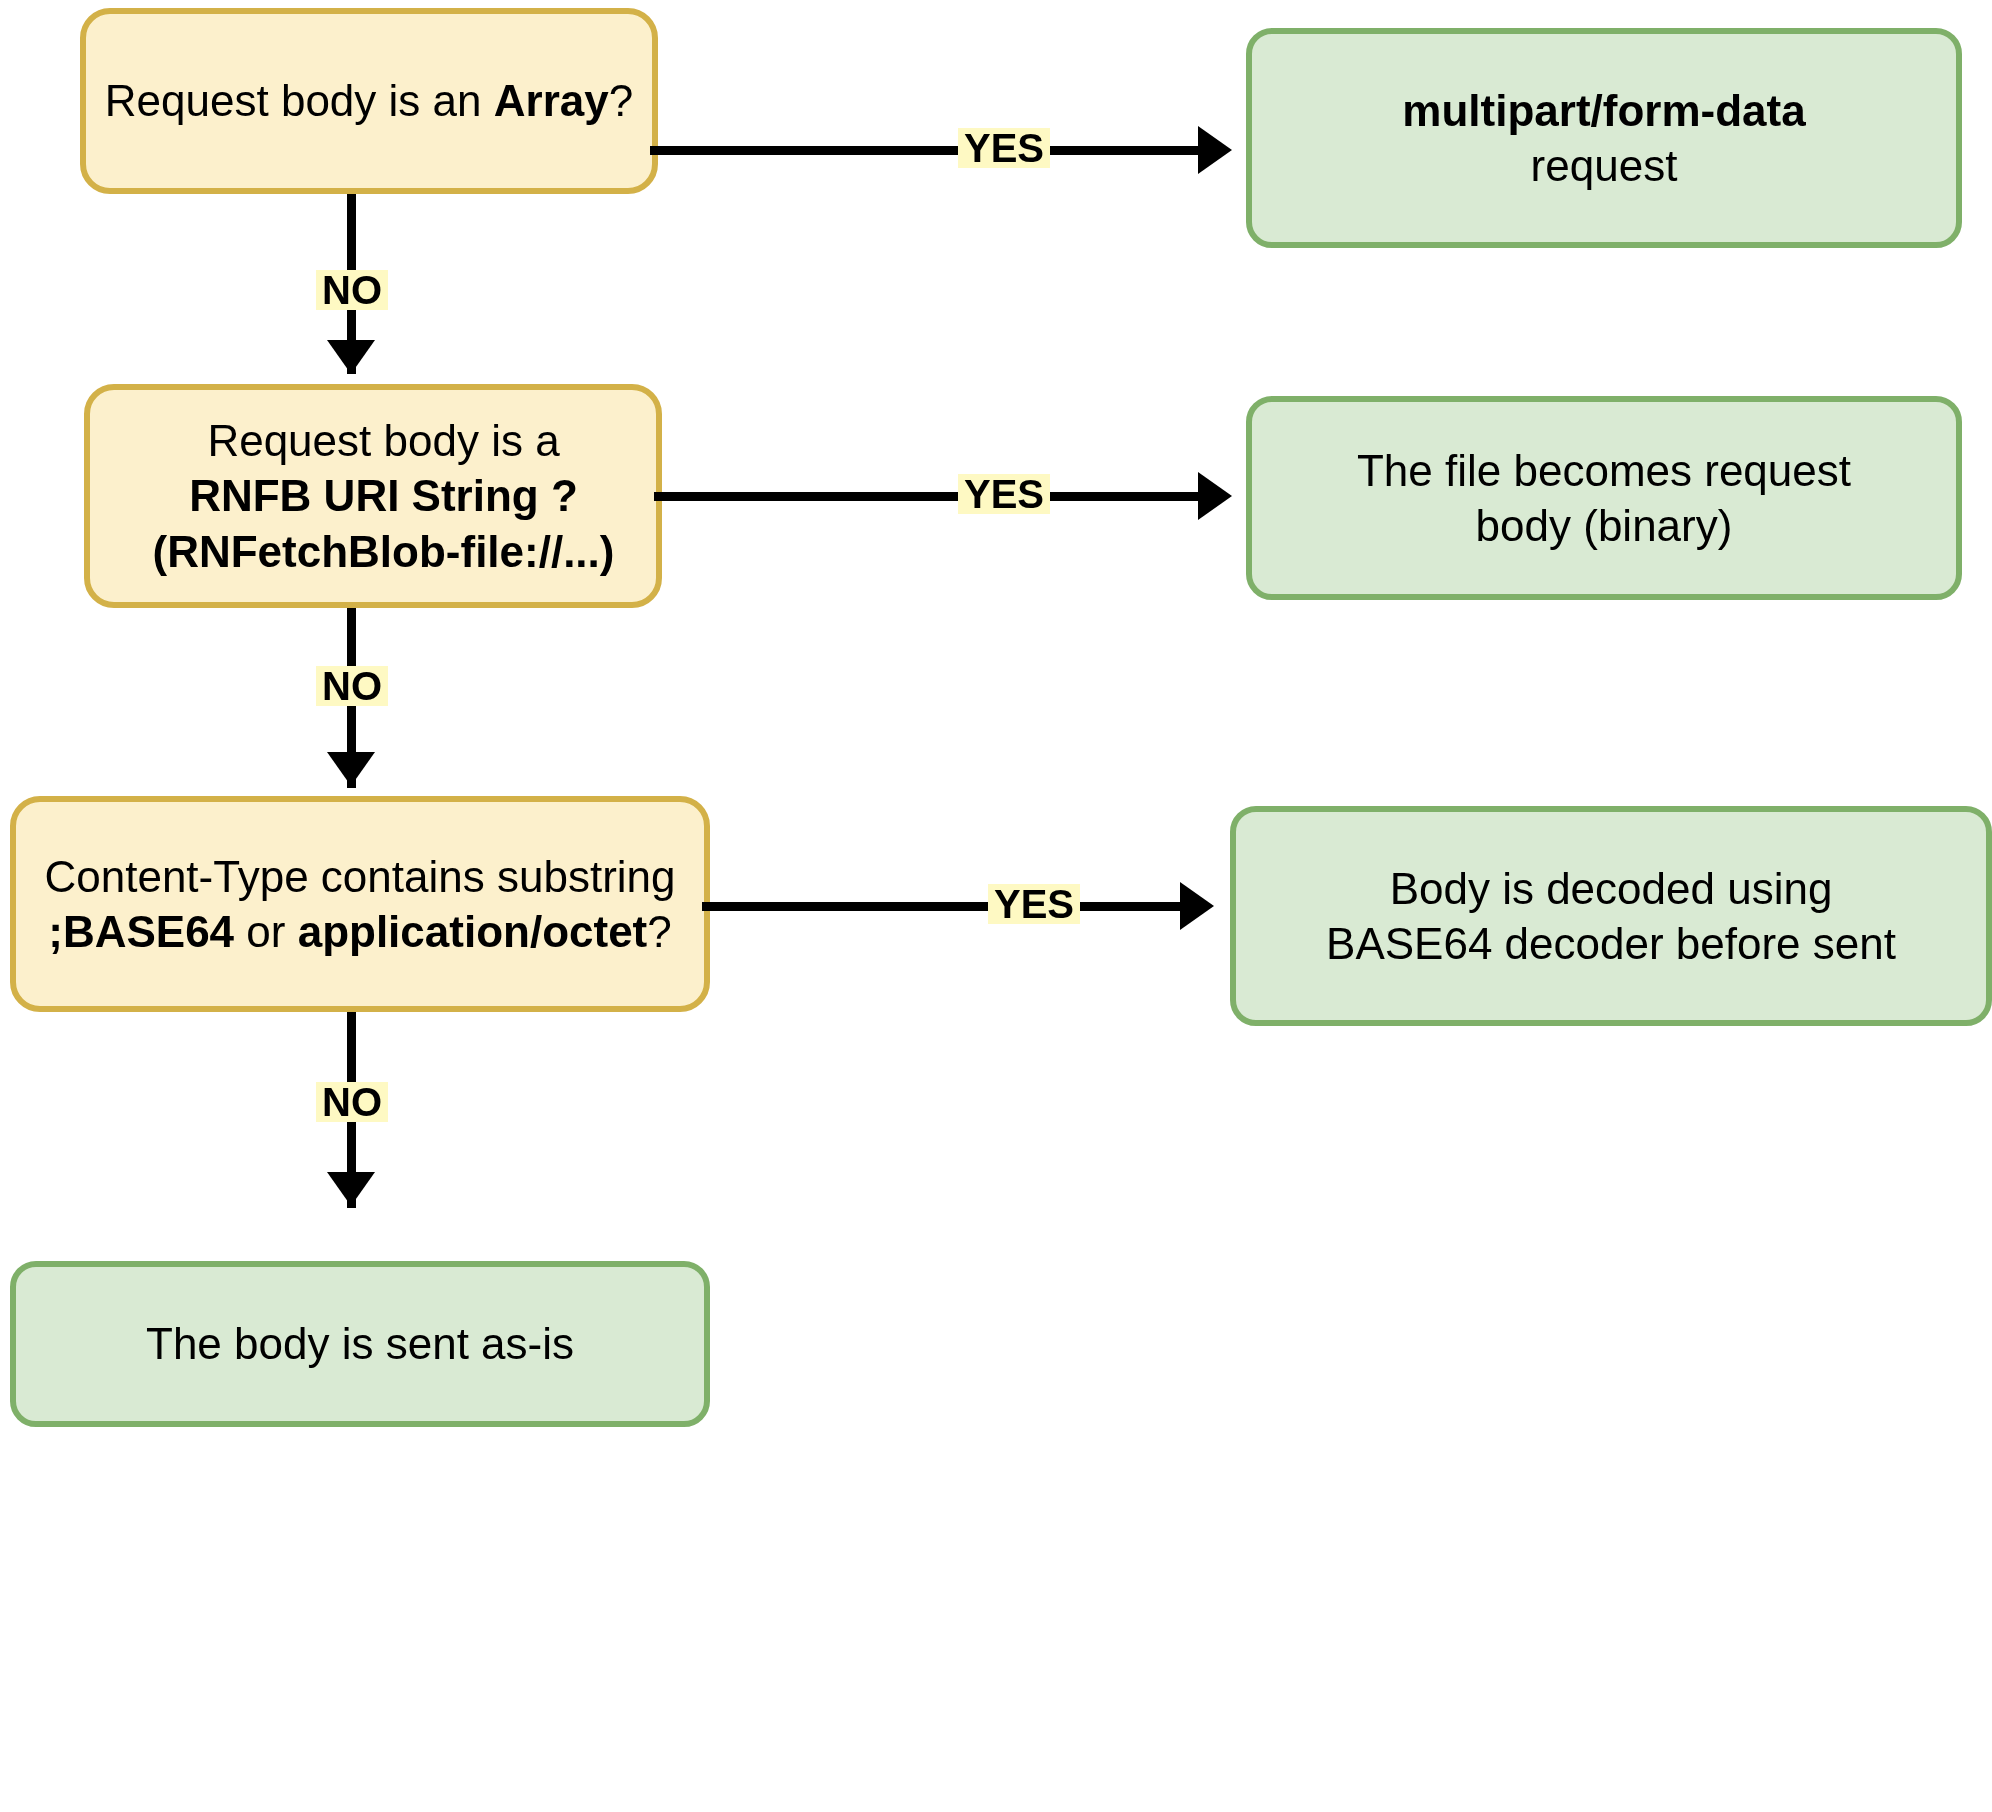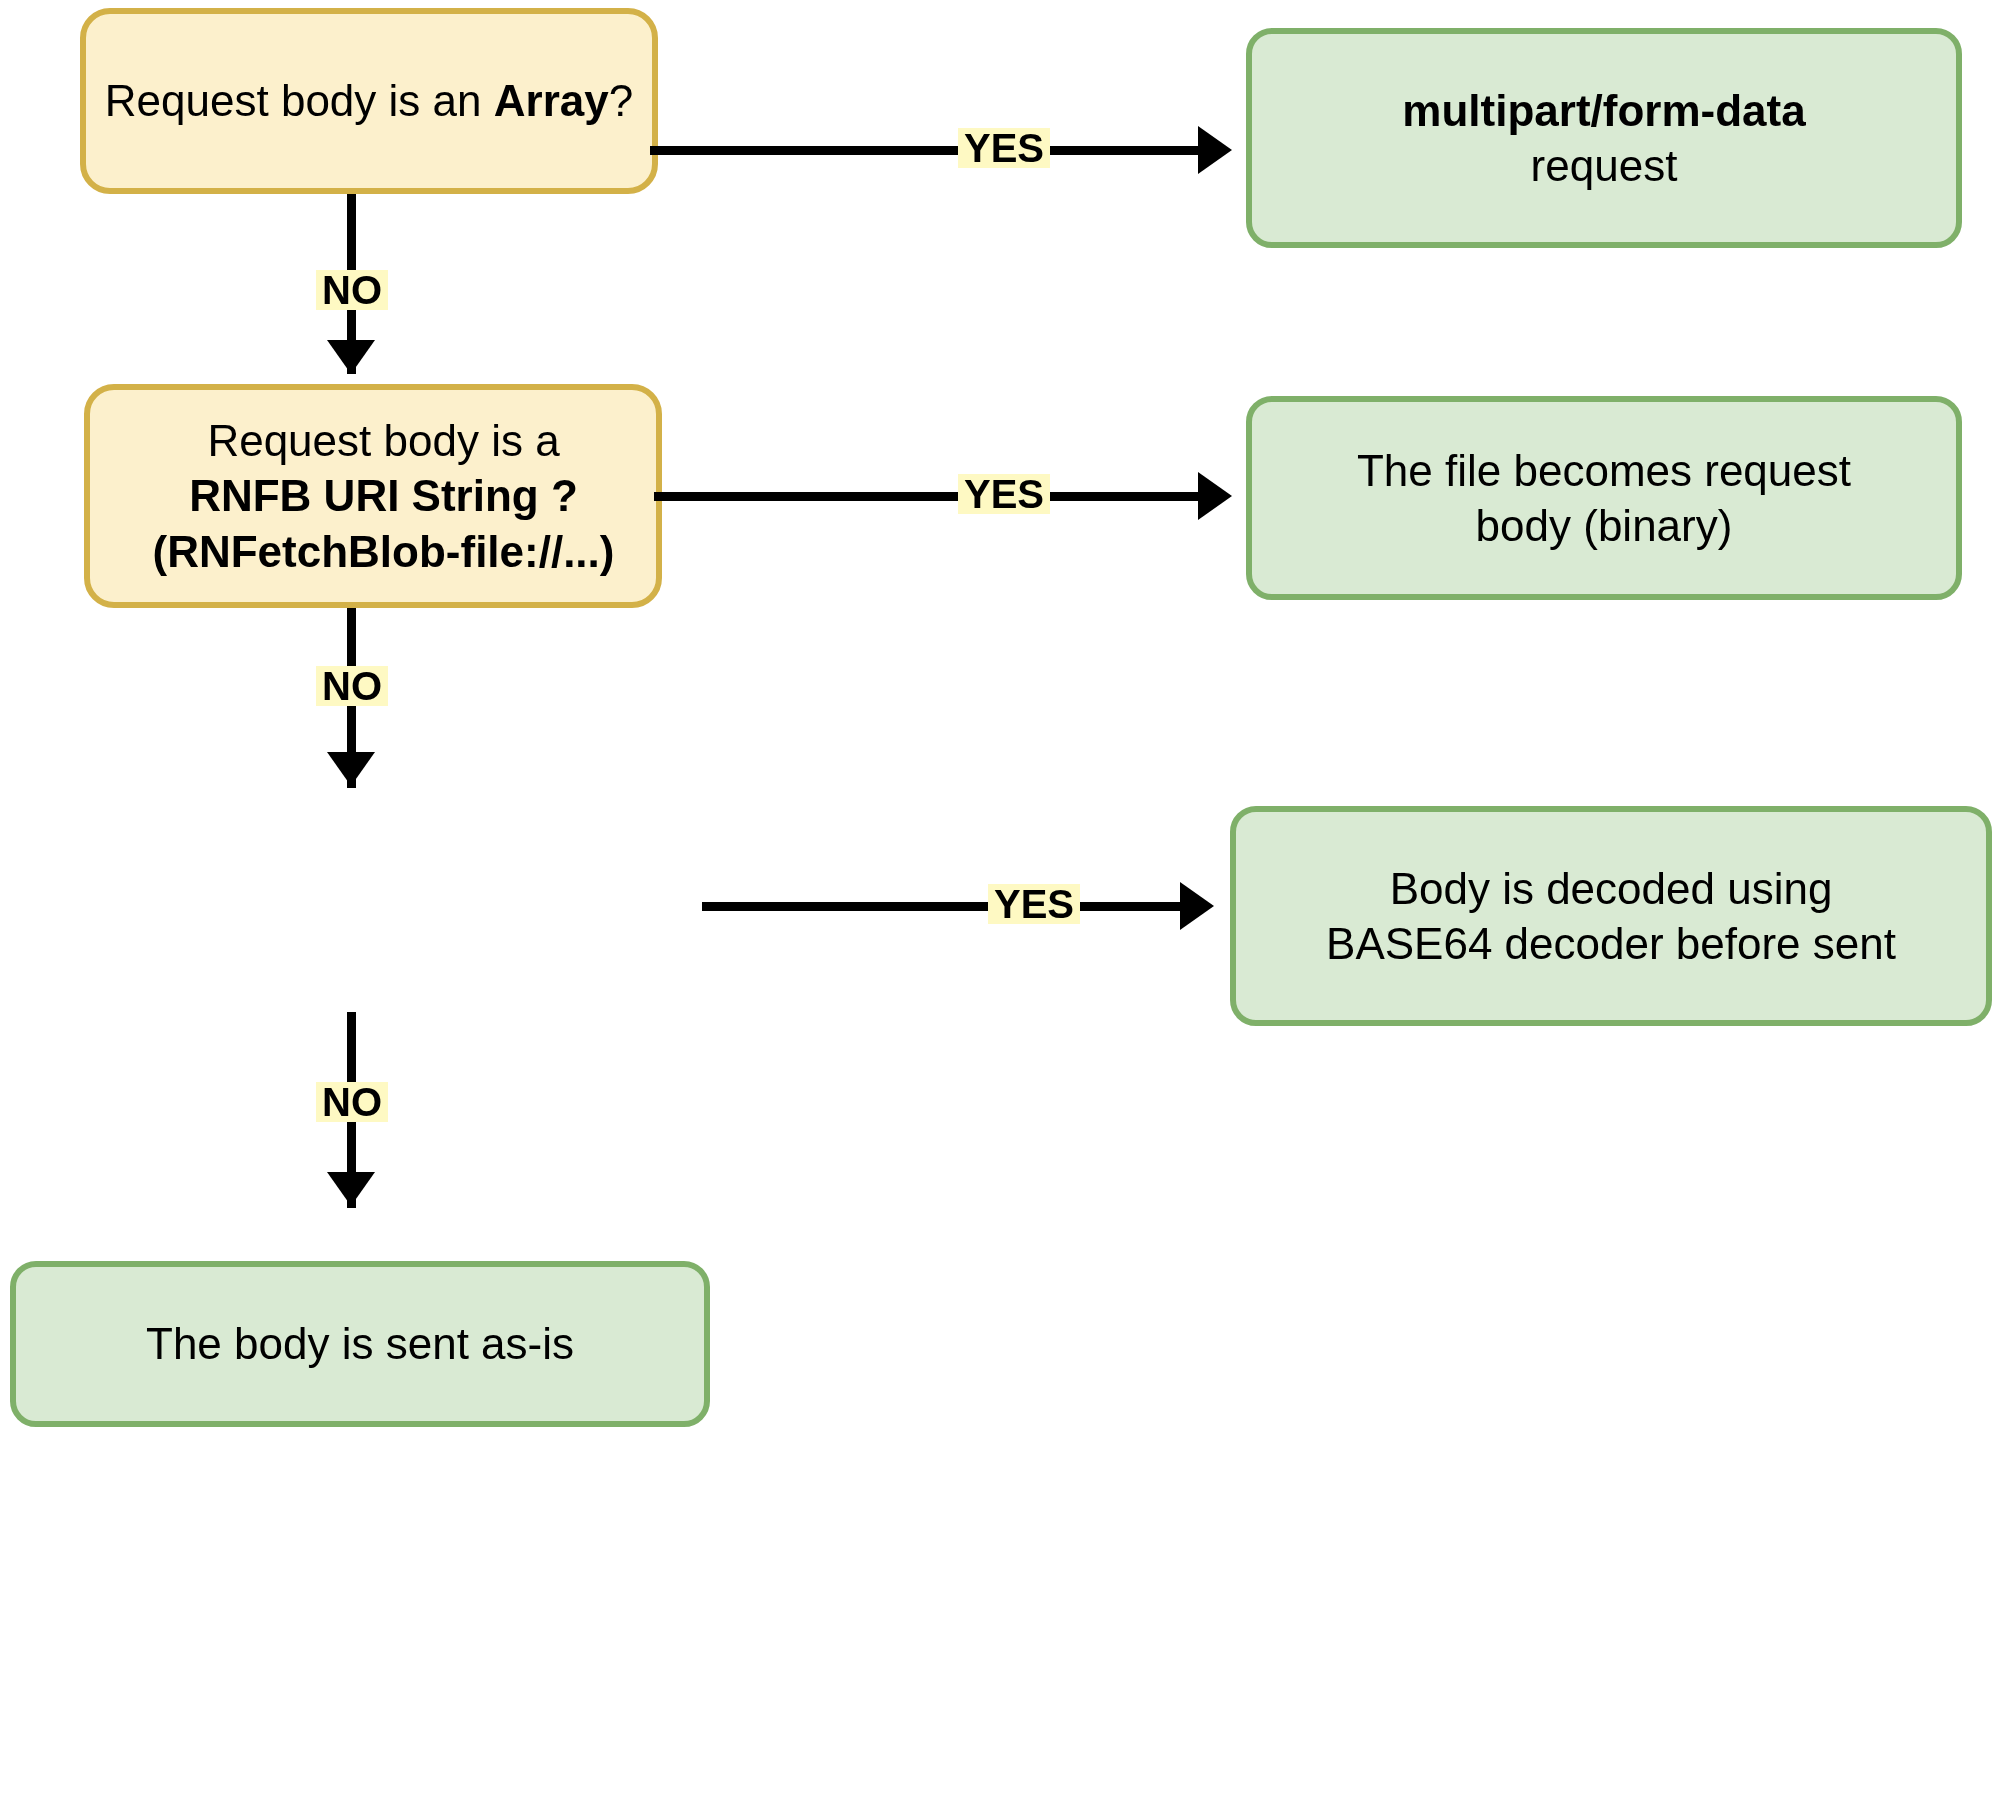--- a/index.html
+++ b/index.html
@@ -67,20 +67,26 @@
     <div class="txt">
       <span>The file becomes request</span><br>
       <span>body (binary)</span>
     </div>
   </div>
 
   <div class="edge vline" style="left:347px; top:608px; height:180px;"></div>
   <div class="arrowdown" style="left:327px; top:752px;"></div>
   <div class="elabel" style="left:316px; top:666px;">NO</div>
 
+  <div class="node decision" style="left:2px; top:796px; width:700px; height:216px;">
+    <div class="txt">
+      <span>Content-Type contains substring</span><br>
+      <span class="b">;BASE64</span><span> or </span><span class="b">application/octet</span><span>?</span>
+    </div>
+  </div>
 
   <div class="edge hline" style="left:702px; top:902px; width:490px;"></div>
   <div class="arrowright" style="left:1180px; top:882px;"></div>
   <div class="elabel" style="left:988px; top:884px;">YES</div>
 
   <div class="node outcome" style="left:1222px; top:806px; width:762px; height:220px;">
     <div class="txt">
       <span>Body is decoded using</span><br>
       <span>BASE64 decoder before sent</span>
     </div>

